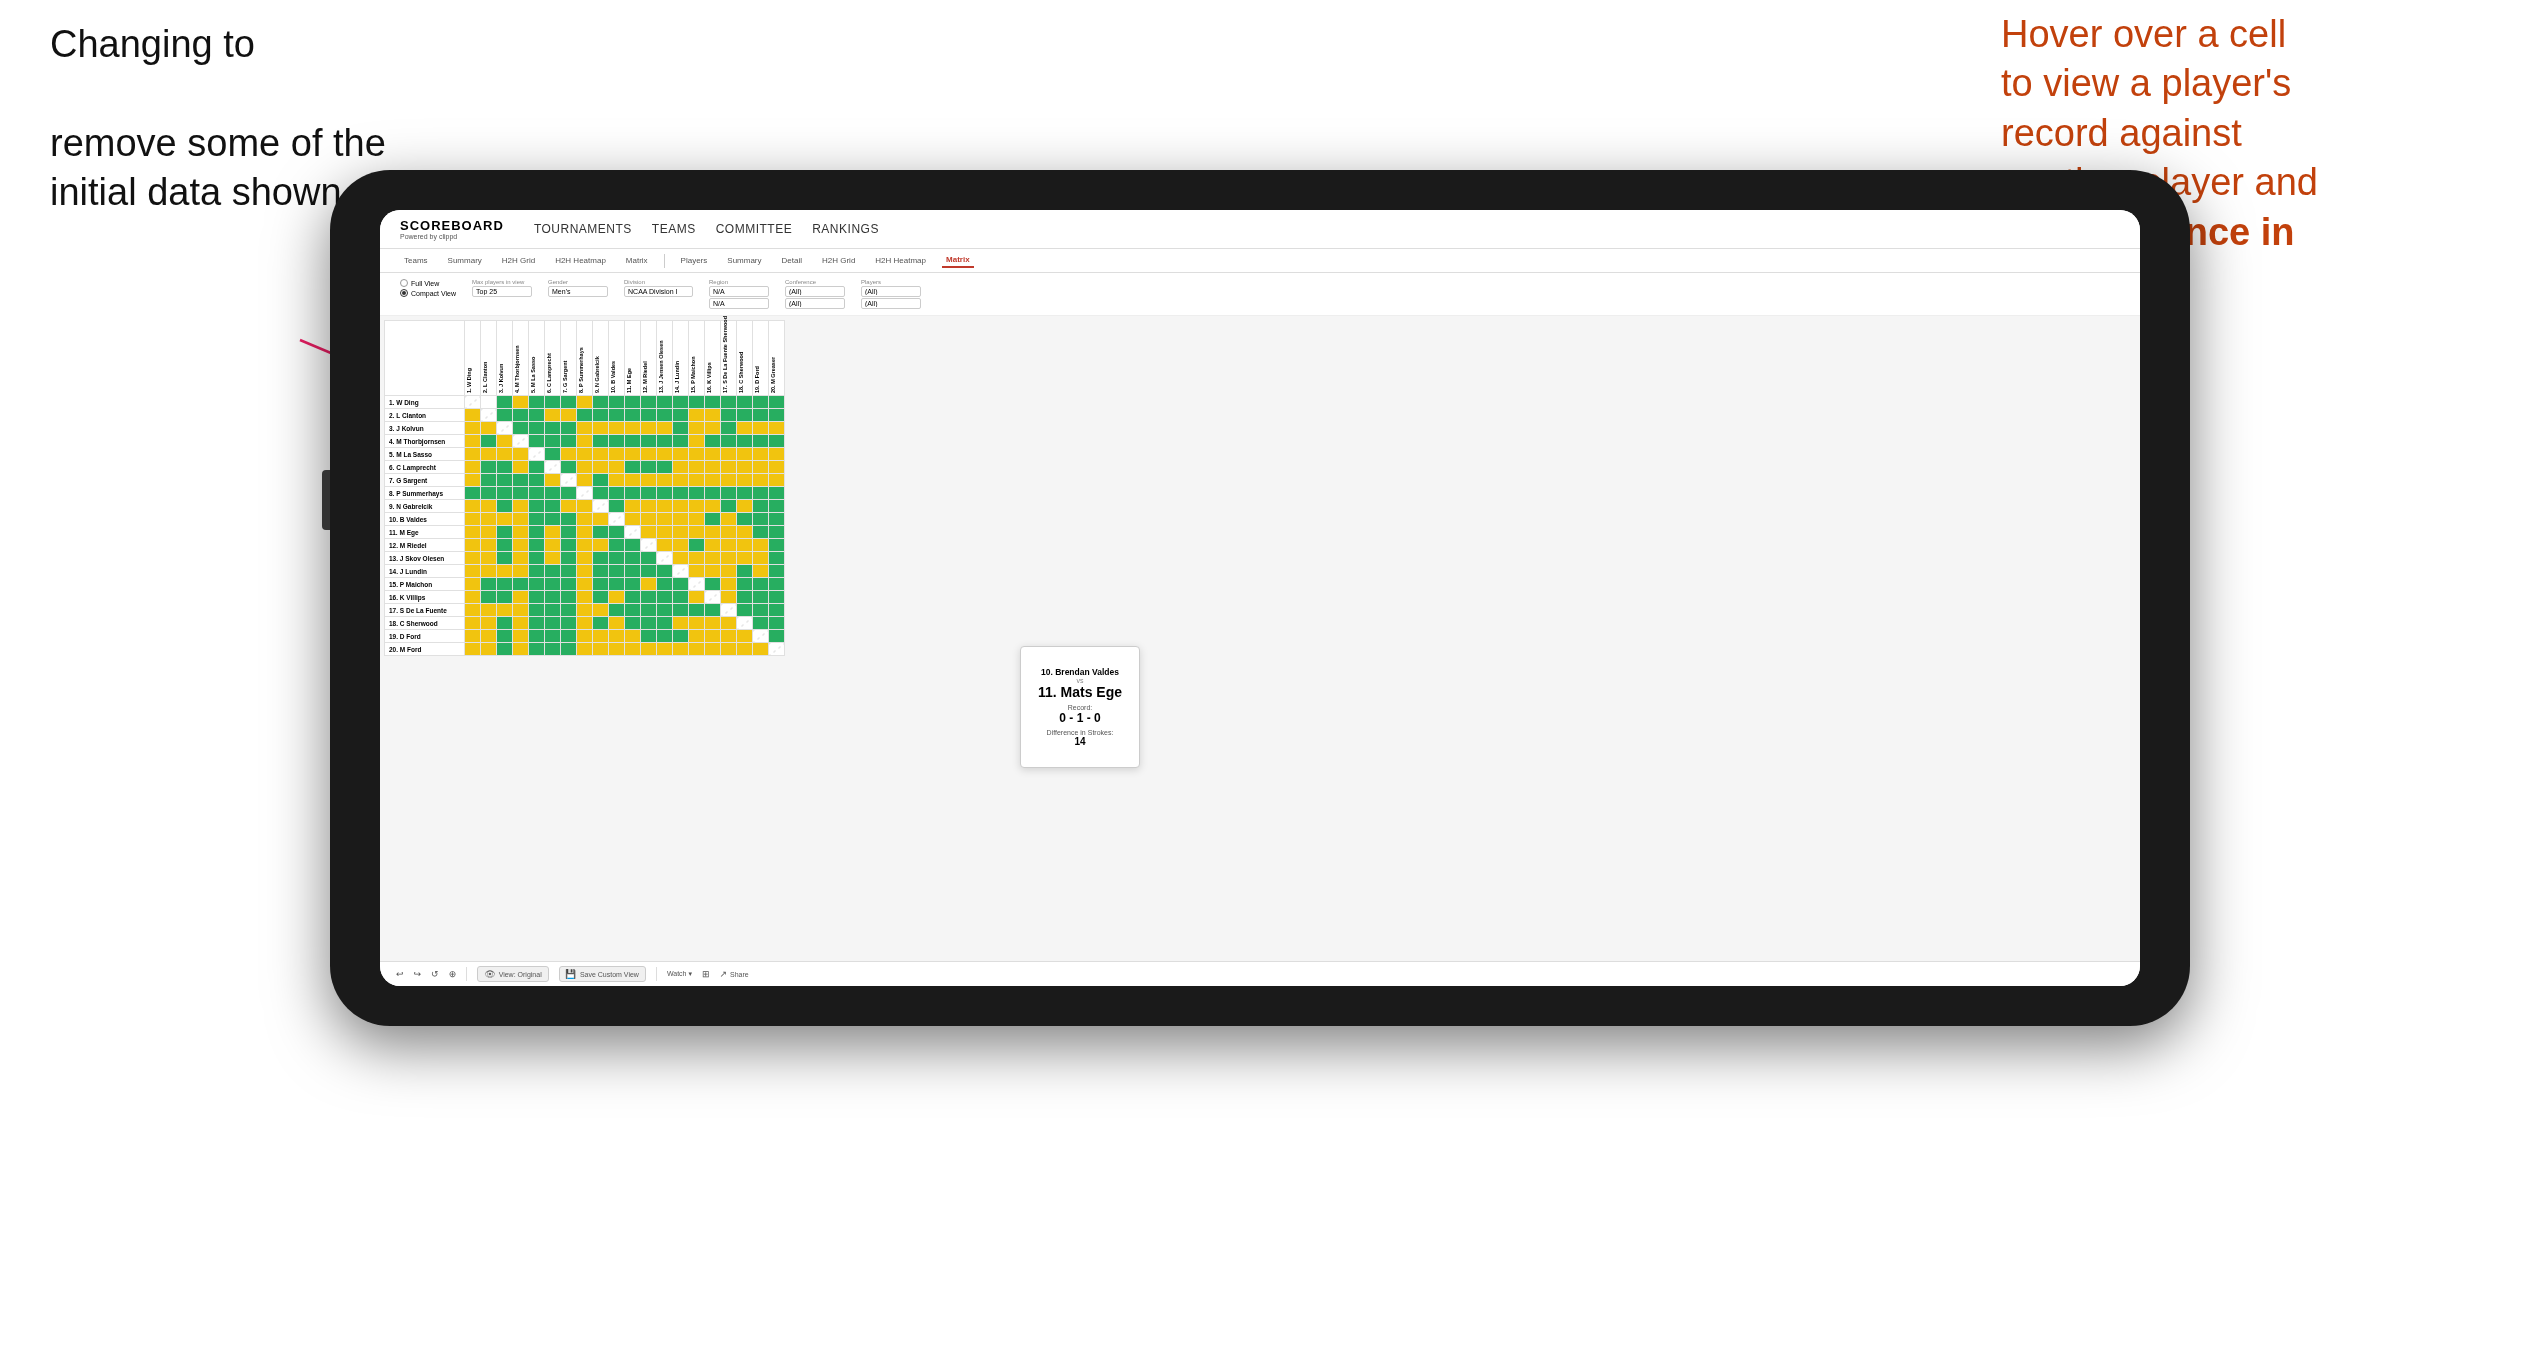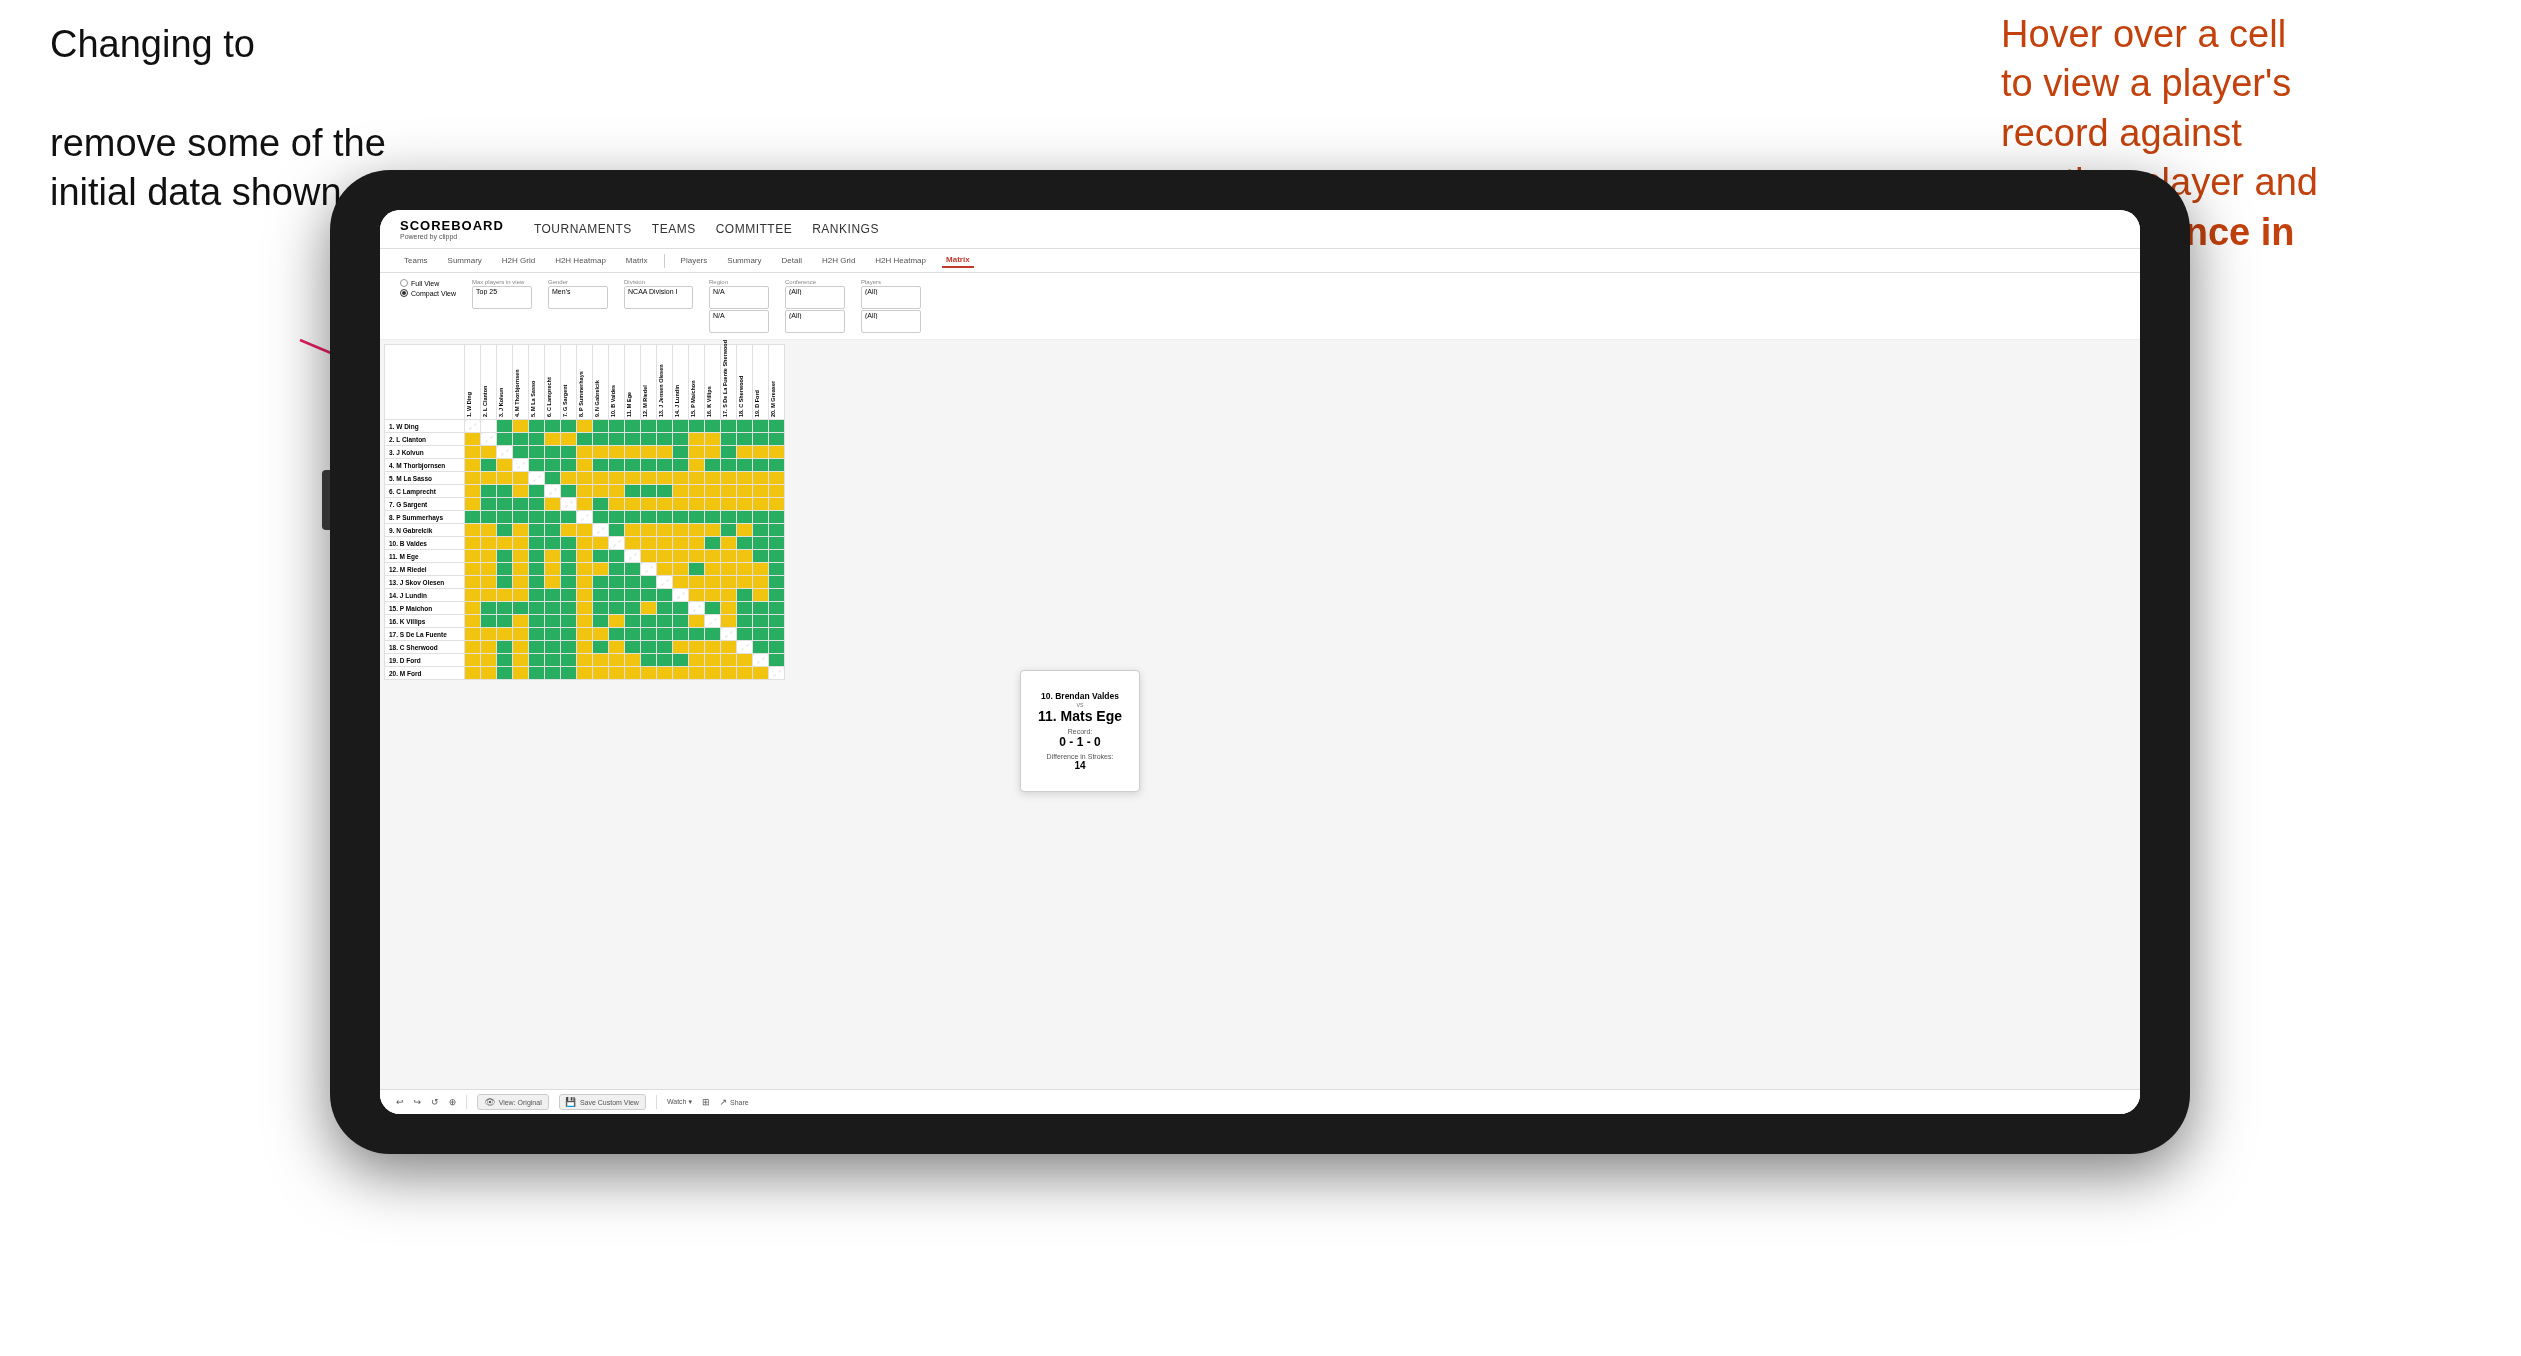--- a/index.html
+++ b/index.html
@@ -53,21 +53,21 @@
       left: 0;
       pointer-events: none;
     }
 
     
     .tablet {
       position: absolute;
       left: 330px;
       top: 170px;
       width: 1860px;
-      height: 984px;
+      height: 856px;
       background: #1a1a1a;
       border-radius: 60px;
       box-shadow: 0 20px 60px rgba(0,0,0,0.5);
       padding: 40px 50px;
     }
     .tablet-screen {
       width: 100%;
       height: 100%;
       background: #f5f5f5;
       border-radius: 20px;
@@ -195,21 +195,21 @@
       gap: 1px;
     }
     .filter-label {
       font-size: 6px;
       color: #888;
     }
     .filter-select {
       font-size: 7px;
       border: 1px solid #ccc;
       background: #fff;
-      padding: 1px 14px 13px 3px;
+      padding: 1px 14px 1px 3px;
       border-radius: 2px;
       min-width: 60px;
       appearance: none;
       cursor: pointer;
     }
 
     
     .matrix-content {
       display: flex;
       height: calc(100% - 140px);

